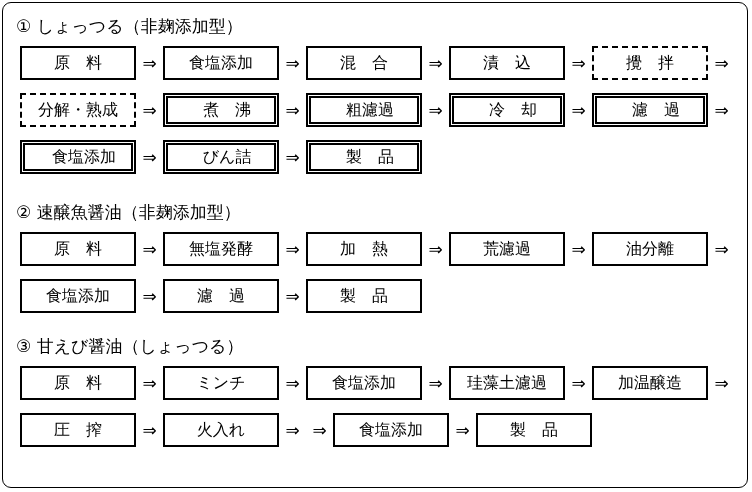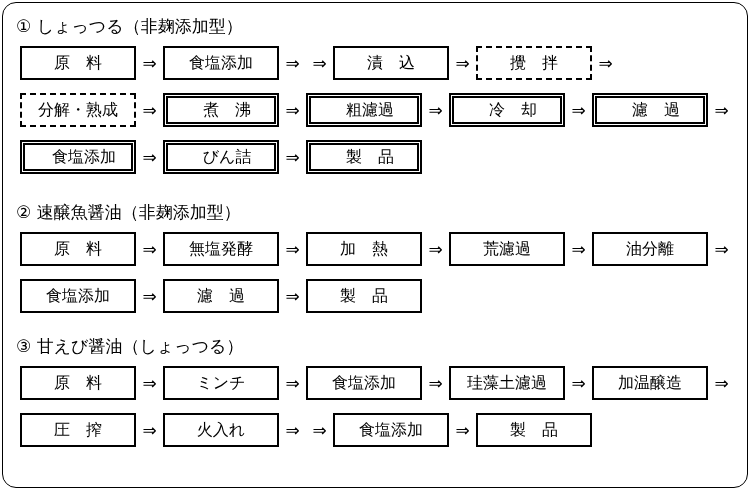--- a/index.html
+++ b/index.html
@@ -16,21 +16,21 @@
     overflow: hidden;
   }
   .frame {
     position: absolute;
     left: 2px;
     top: 2px;
     width: 746px;
     height: 486px;
     box-sizing: border-box;
     border: 1.5px solid #000000;
-    border-radius: 14px;
+    border-radius: 9px;
     background: #ffffff;
     overflow: hidden;
   }
   .flow-section:nth-of-type(1) { margin-top: 12px; }
   .flow-section:nth-of-type(2) { margin-top: 27px; }
   .flow-section:nth-of-type(3) { margin-top: 22px; }
   .section-title {
     margin: 0 0 9px 13px;
     font-size: 17px;
     line-height: 22px;
@@ -70,20 +70,21 @@
 <body>
 
 <div class="frame">
     <section class="flow-section">
       <div class="section-title">① しょっつる（非麹添加型）</div>
       <div class="flow-row">
         <div class="step-box solid">原　料</div>
         <span class="flow-arrow">⇒</span>
         <div class="step-box solid">食塩添加</div>
         <span class="flow-arrow">⇒</span>
+        <div class="step-box solid">混　合</div>
         <span class="flow-arrow">⇒</span>
         <div class="step-box solid">漬　込</div>
         <span class="flow-arrow">⇒</span>
         <div class="step-box dashed">攪　拌</div>
         <span class="flow-arrow">⇒</span>
       </div>
       <div class="flow-row">
         <div class="step-box dashed">分解・熟成</div>
         <span class="flow-arrow">⇒</span>
         <div class="step-box double">煮　沸</div>

